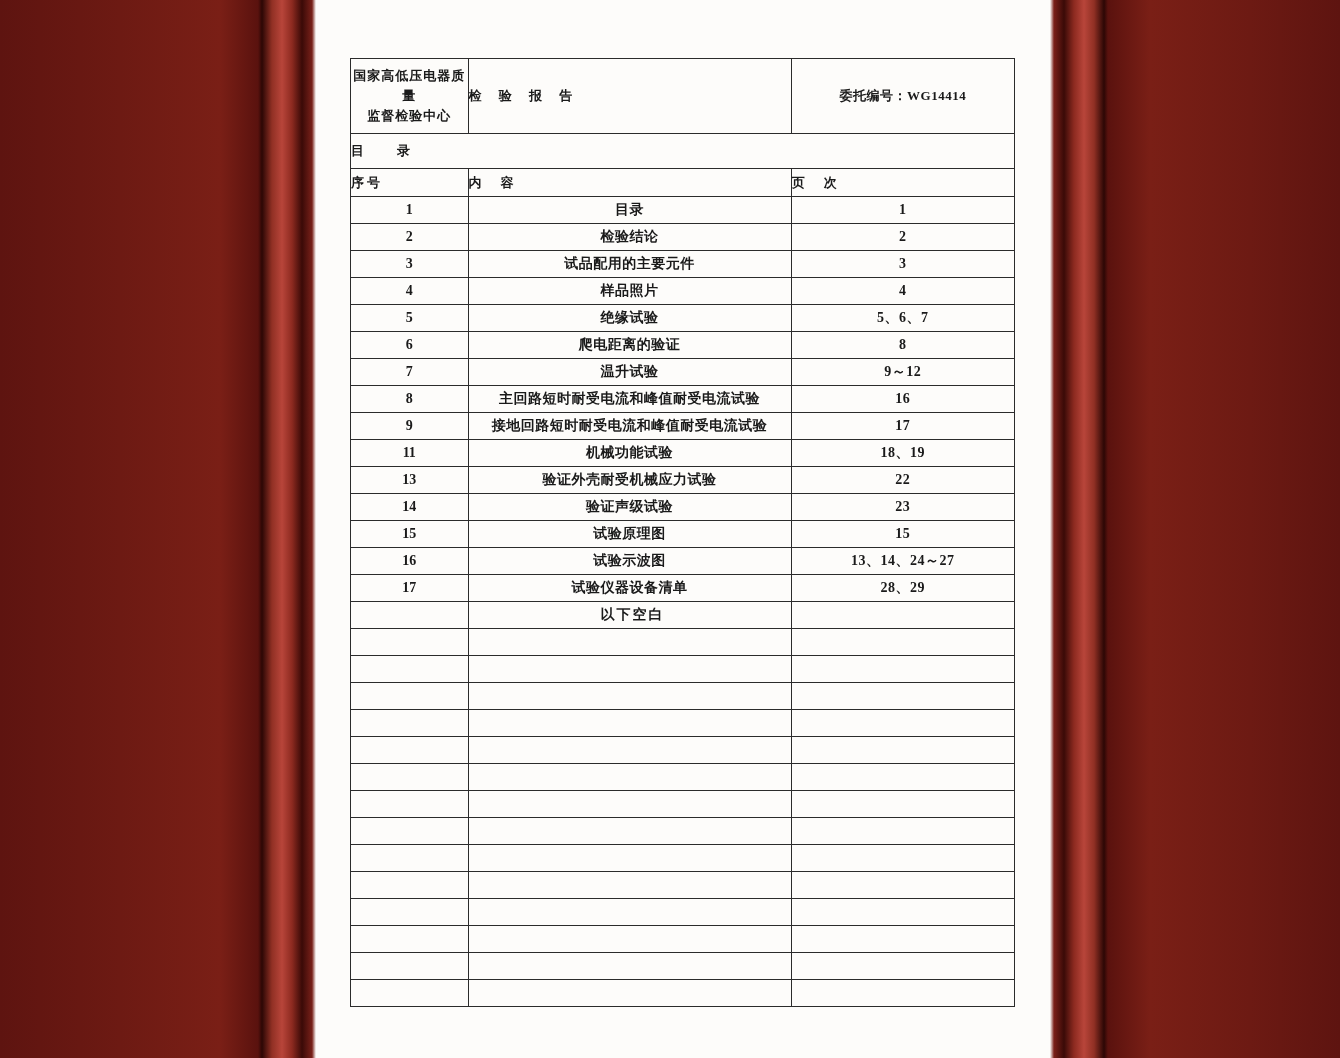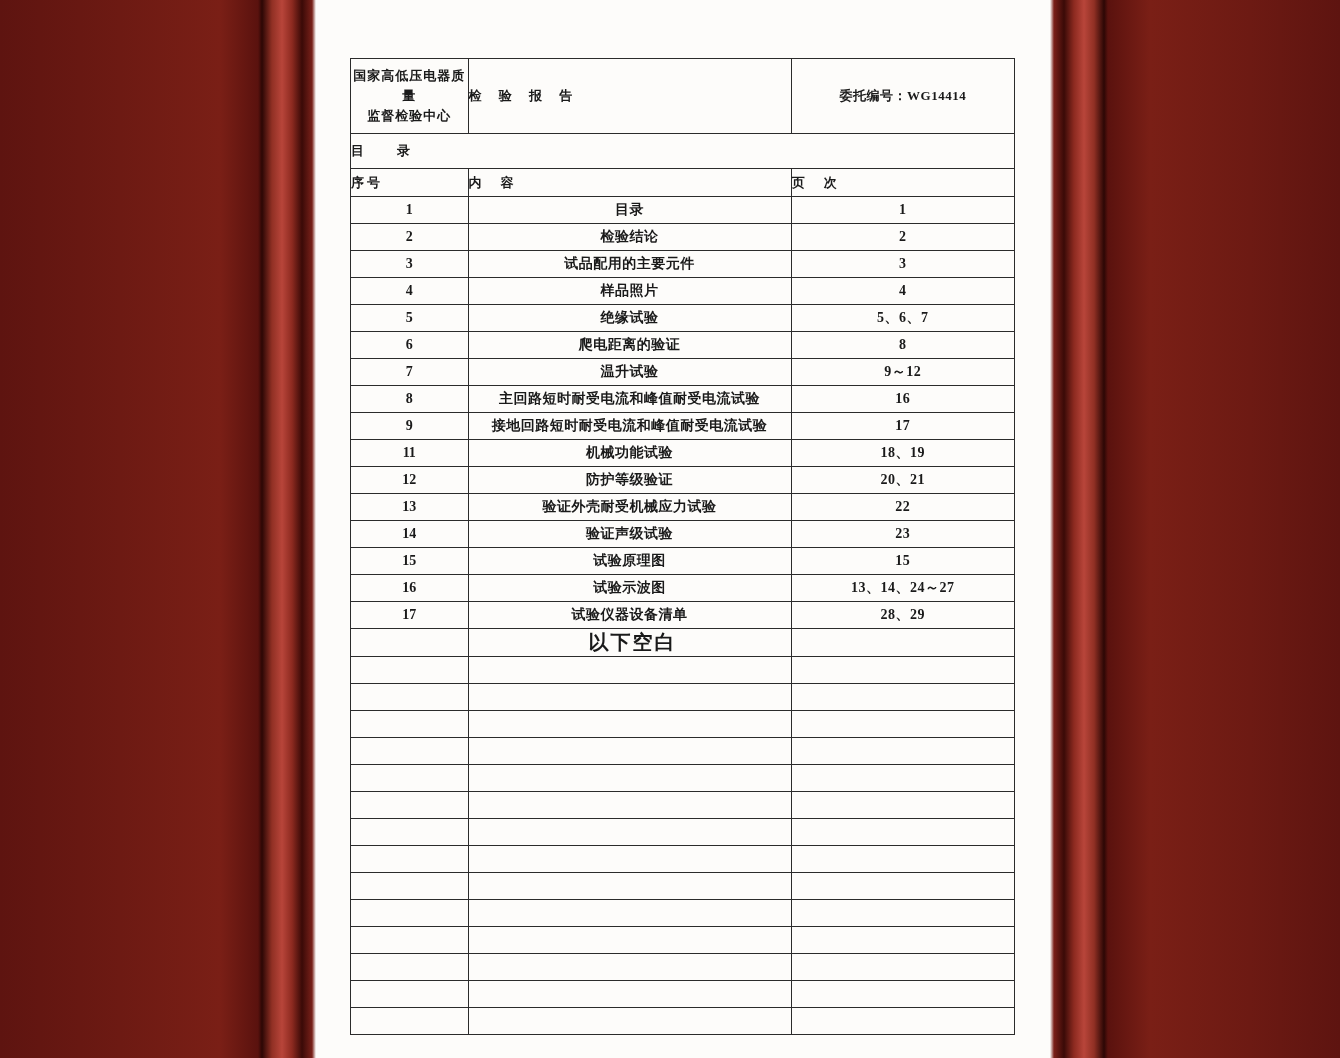--- a/index.html
+++ b/index.html
@@ -101,21 +101,21 @@
   tr.row td {
     height: 26px;
     text-align: center;
     font-size: 14px;
     font-weight: bold;
     letter-spacing: 0.5px;
   }
   tr.row td.num { font-family: "Liberation Serif", serif; letter-spacing: 0; }
   tr.row td.pg  { letter-spacing: 0.5px; }
   tr.blank td { height: 26px; }
-  .note td.cont { font-size: 20px; font-weight: bold; letter-spacing: 2px; padding-left: 6px; }
+  .note td.cont { font-size: 14px; font-weight: bold; letter-spacing: 2px; padding-left: 6px; }
 </style>
 </head>
 <body>
 
 <div class="backdrop"></div>
 <div class="page-white"></div>
 
 <div class="sheet">
   <table class="doc">
     <colgroup>
@@ -186,25 +186,20 @@
           <td class="num">9</td>
           <td class="cont">接地回路短时耐受电流和峰值耐受电流试验</td>
           <td class="pg">17</td>
         </tr>
         <tr class="row">
           <td class="num">11</td>
           <td class="cont">机械功能试验</td>
           <td class="pg">18、19</td>
         </tr>
         <tr class="row">
-          <td class="num">12</td>
-          <td class="cont">防护等级验证</td>
-          <td class="pg">20、21</td>
-        </tr>
-        <tr class="row">
           <td class="num">13</td>
           <td class="cont">验证外壳耐受机械应力试验</td>
           <td class="pg">22</td>
         </tr>
         <tr class="row">
           <td class="num">14</td>
           <td class="cont">验证声级试验</td>
           <td class="pg">23</td>
         </tr>
         <tr class="row">

